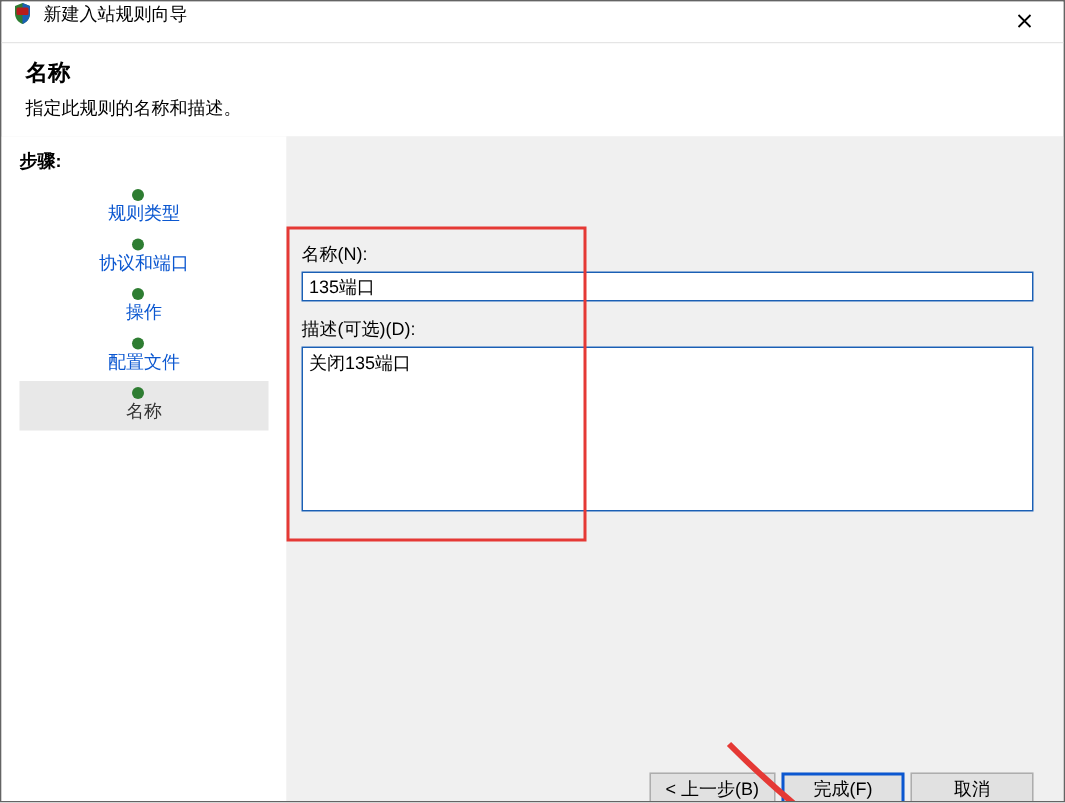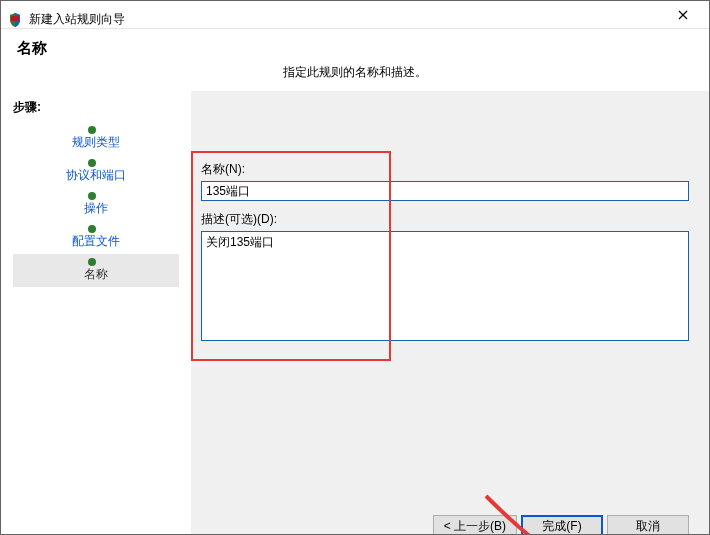--- a/index.html
+++ b/index.html
@@ -15,21 +15,21 @@
     height: 535px;
     border: 1px solid #646464;
     background: #fff;
     position: relative;
     overflow: hidden;
   }
   .titlebar {
     height: 28px;
     background: #fff;
     display: flex;
-    align-items: flex-end;
+    align-items: flex-start;
     padding: 0 6px;
     border-bottom: 1px solid #e5e5e5;
   }
   .titlebar .icon-wrap {
     width: 16px; height: 16px;
     margin-right: 6px;
     display: inline-flex;
     align-items: center; justify-content: center;
   }
   .titlebar .title { flex: 1 1 auto; font-size: 12px; }
@@ -42,21 +42,21 @@
 
   .header {
     background: #fff;
     padding: 10px 16px 10px 16px;
   }
   .header h1 {
     margin: 0 0 6px 0;
     font-size: 15px;
     font-weight: bold;
   }
-  .header p { margin: 0; font-size: 12px; text-align: center; }
+  .header p { margin: 0; font-size: 12px; }
 
   .body {
     display: flex;
     align-items: stretch;
     height: calc(100% - 28px - 58px);
     background: #f0f0f0;
   }
   .sidebar {
     width: 190px;
     background: #fff;

